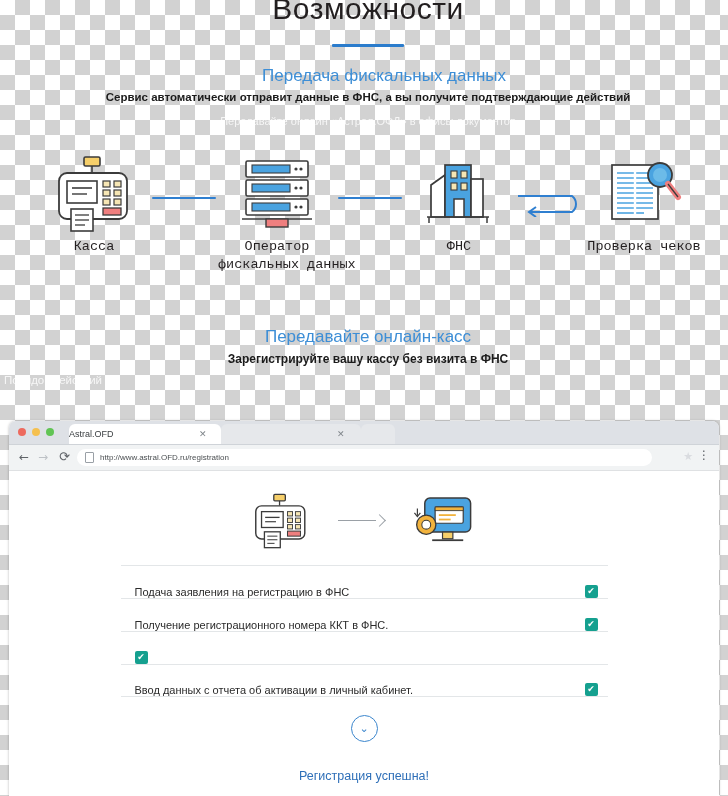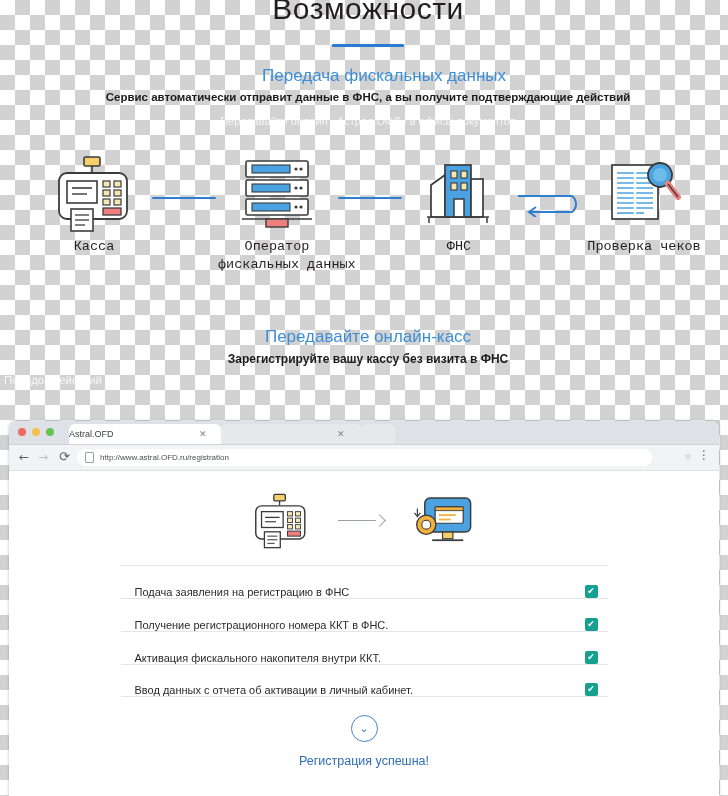--- a/index.html
+++ b/index.html
@@ -137,21 +137,21 @@
     display:flex;align-items:center;justify-content:center;
     color:#fff;font-size:9px;line-height:1;
   }
 
   .success{margin-top:18px;text-align:center;}
   .succ-circle{
     width:25px;height:25px;border:1.4px solid #3b86cd;border-radius:50%;
     margin:0 auto;display:flex;align-items:center;justify-content:center;
     color:#3b86cd;font-size:11px;line-height:1;
   }
-  .succ-text{margin-top:12px;font-size:12.5px;color:#2e6fb8;}
+  .succ-text{margin-top:27px;font-size:12.5px;color:#2e6fb8;}
 </style>
 </head>
 <body>
 
 <div class="promo">
 
   <div class="promo-title">Возможности</div>
   <div class="promo-rule"></div>
 
   <div class="sec1-head">Передача фискальных данных</div>
@@ -331,21 +331,20 @@
     <div class="checklist">
       <div class="crow">
         <span class="crow-label">Подача заявления на регистрацию в ФНС</span>
         <span class="cbox">✔</span>
       </div>
       <div class="crow">
         <span class="crow-label">Получение регистрационного номера ККТ в ФНС.</span>
         <span class="cbox">✔</span>
       </div>
       <div class="crow">
-        <span class="crow-label">Активация фискального накопителя внутри ККТ.</span>
         <span class="cbox">✔</span>
       </div>
       <div class="crow">
         <span class="crow-label">Ввод данных с отчета об активации в личный кабинет.</span>
         <span class="cbox">✔</span>
       </div>
     </div>
 
     <div class="success">
       <div class="succ-circle">⌄</div>

